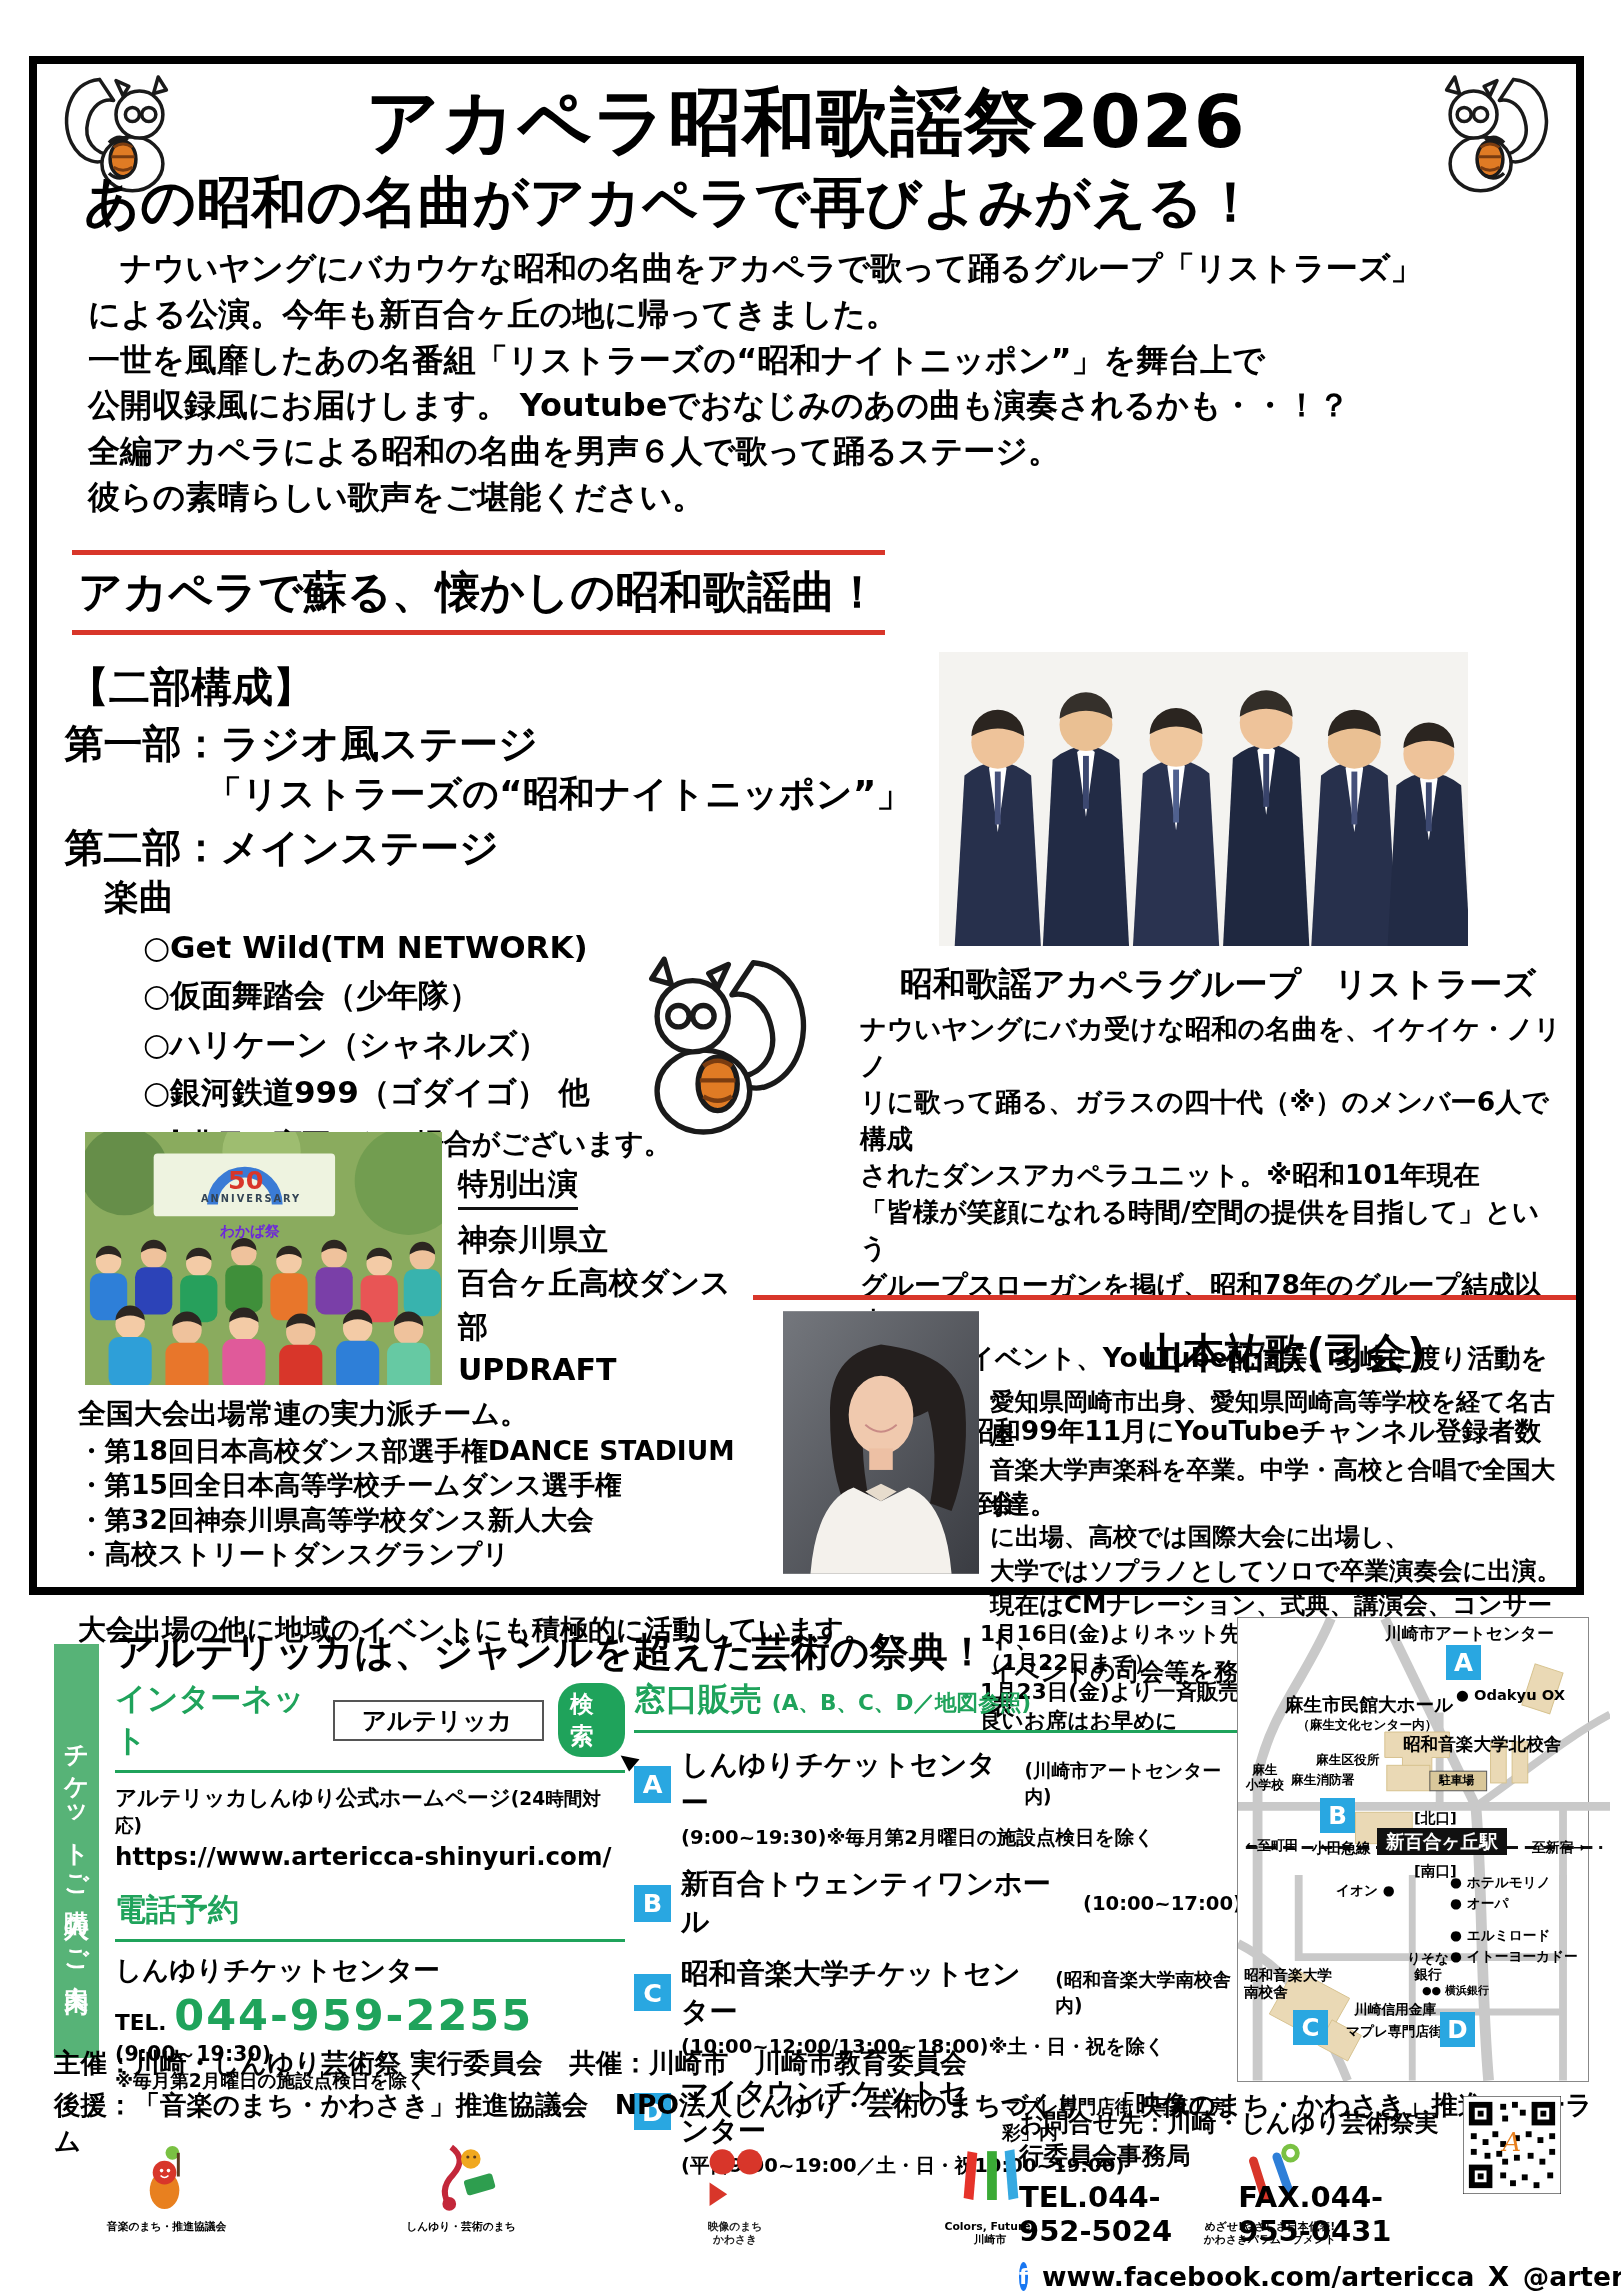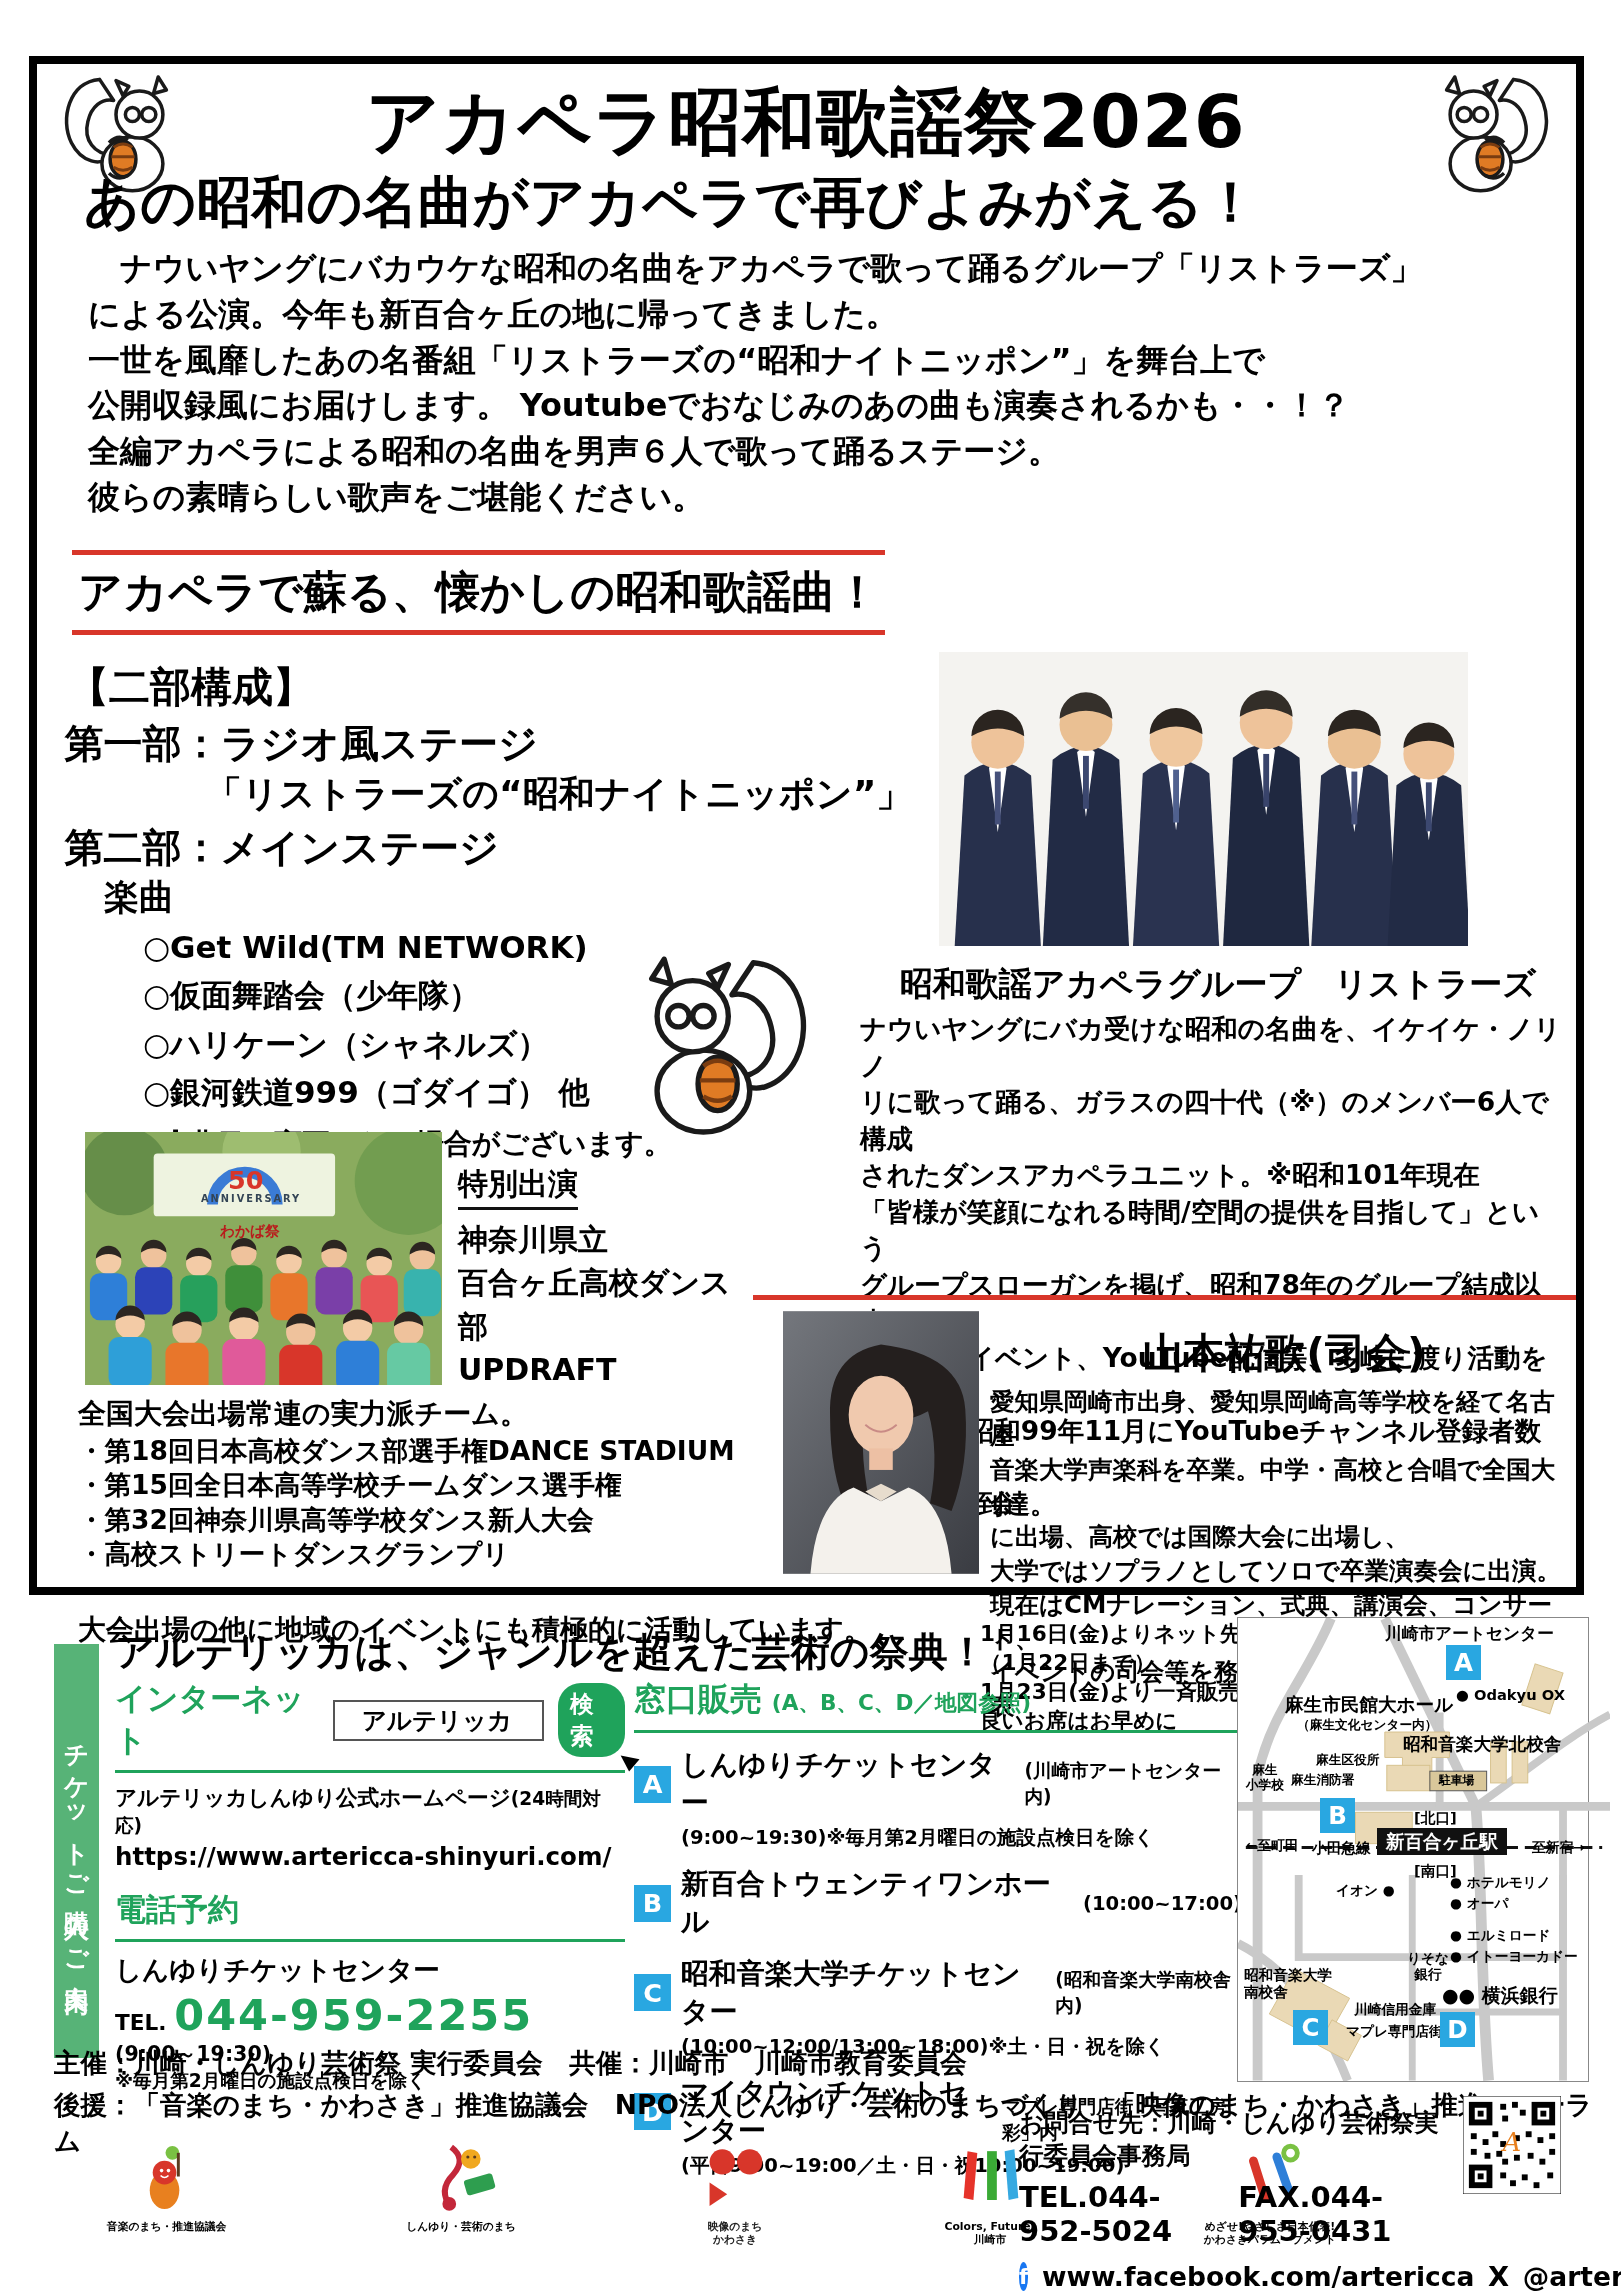--- a/index.html
+++ b/index.html
@@ -236,21 +236,21 @@
           </g>
         <g transform="translate(330,202)">
             <circle r="15" fill="#efc29c"></circle>
             <path d="M-15 -4 a15 15 0 0 1 30 0 q-15 -10 -30 0" fill="#2c2621"></path>
             <rect x="-22" y="13" width="44" height="52" rx="11" fill="#66c9a3"></rect>
           </g>
       </g>
     </svg>
     <span class="abs bb" style="left:143px;top:33px;font-size:25.5px;color:#d8362a;">50</span>
     <span class="abs b" style="left:116px;top:61px;font-size:9.8px;color:#345;letter-spacing:2px;">ANNIVERSARY</span>
-    <span class="abs bb" style="left:135px;top:90px;font-size:14.7px;color:#b91c1c;">わかば祭</span>
+    <span class="abs bb" style="left:135px;top:90px;font-size:14.7px;color:#6d28d9;">わかば祭</span>
   </div>
   <div class="abs" style="left:421px;top:1100px;width:274px;">
     <div class="bb" style="font-size:30px;border-bottom:3.9px solid #111;display:inline-block;padding-bottom:2px;">特別出演</div>
     <div class="bb pre" style="font-size:30px;line-height:1.45;margin-top:7.8px;">神奈川県立
 百合ヶ丘高校ダンス部
  UPDRAFT</div>
   </div>
   <div class="abs b" style="left:41px;top:1331px;font-size:28px;">全国大会出場常連の実力派チーム。</div>
   <div class="abs b" style="left:41px;top:1370px;font-size:26.5px;line-height:1.3;">
     <div>・第18回日本高校ダンス部選手権DANCE STADIUM</div>
@@ -402,21 +402,21 @@
     <span class="maplabel" style="left:7.8px;top:220px;font-size:13.7px;">←至町田</span>
     <span class="maplabel" style="left:74px;top:222px;font-size:14.7px;">小田急線</span>
     <span class="maplabel" style="left:294px;top:222px;font-size:13.7px;">至新宿→</span>
     <span class="maplabel" style="left:98px;top:265px;font-size:13.7px;">イオン ●</span>
     <span class="maplabel" style="left:212px;top:257px;font-size:13.7px;">● ホテルモリノ</span>
     <span class="maplabel" style="left:212px;top:278px;font-size:13.7px;">● オーパ</span>
     <span class="maplabel" style="left:212px;top:310px;font-size:13.7px;">● エルミロード</span>
     <span class="maplabel" style="left:212px;top:331px;font-size:13.7px;">● イトーヨーカドー</span>
     <span class="maplabel" style="left:169px;top:333px;font-size:13.7px;text-align:center;">りそな
 銀行</span>
-    <span class="maplabel" style="left:204px;top:367px;font-size:19px;">●● 横浜銀行</span>
+    <span class="maplabel" style="left:184px;top:367px;font-size:11px;">●● 横浜銀行</span>
     <span class="maplabel" style="left:116px;top:384px;font-size:13.7px;">川崎信用金庫</span>
     <span class="maplabel" style="left:108px;top:406px;font-size:13.7px;">マプレ専門店街 -</span>
     <span class="maplabel" style="left:5.9px;top:349px;font-size:14.7px;">昭和音楽大学
 南校舎</span>
     <span class="marker" style="left:55px;top:392px;">C</span>
     <span class="marker" style="left:202px;top:394px;">D</span>
   </div>
 </div>
 
 <div class="abs" style="left:54px;top:2045px;width:1558px;height:245px;">

